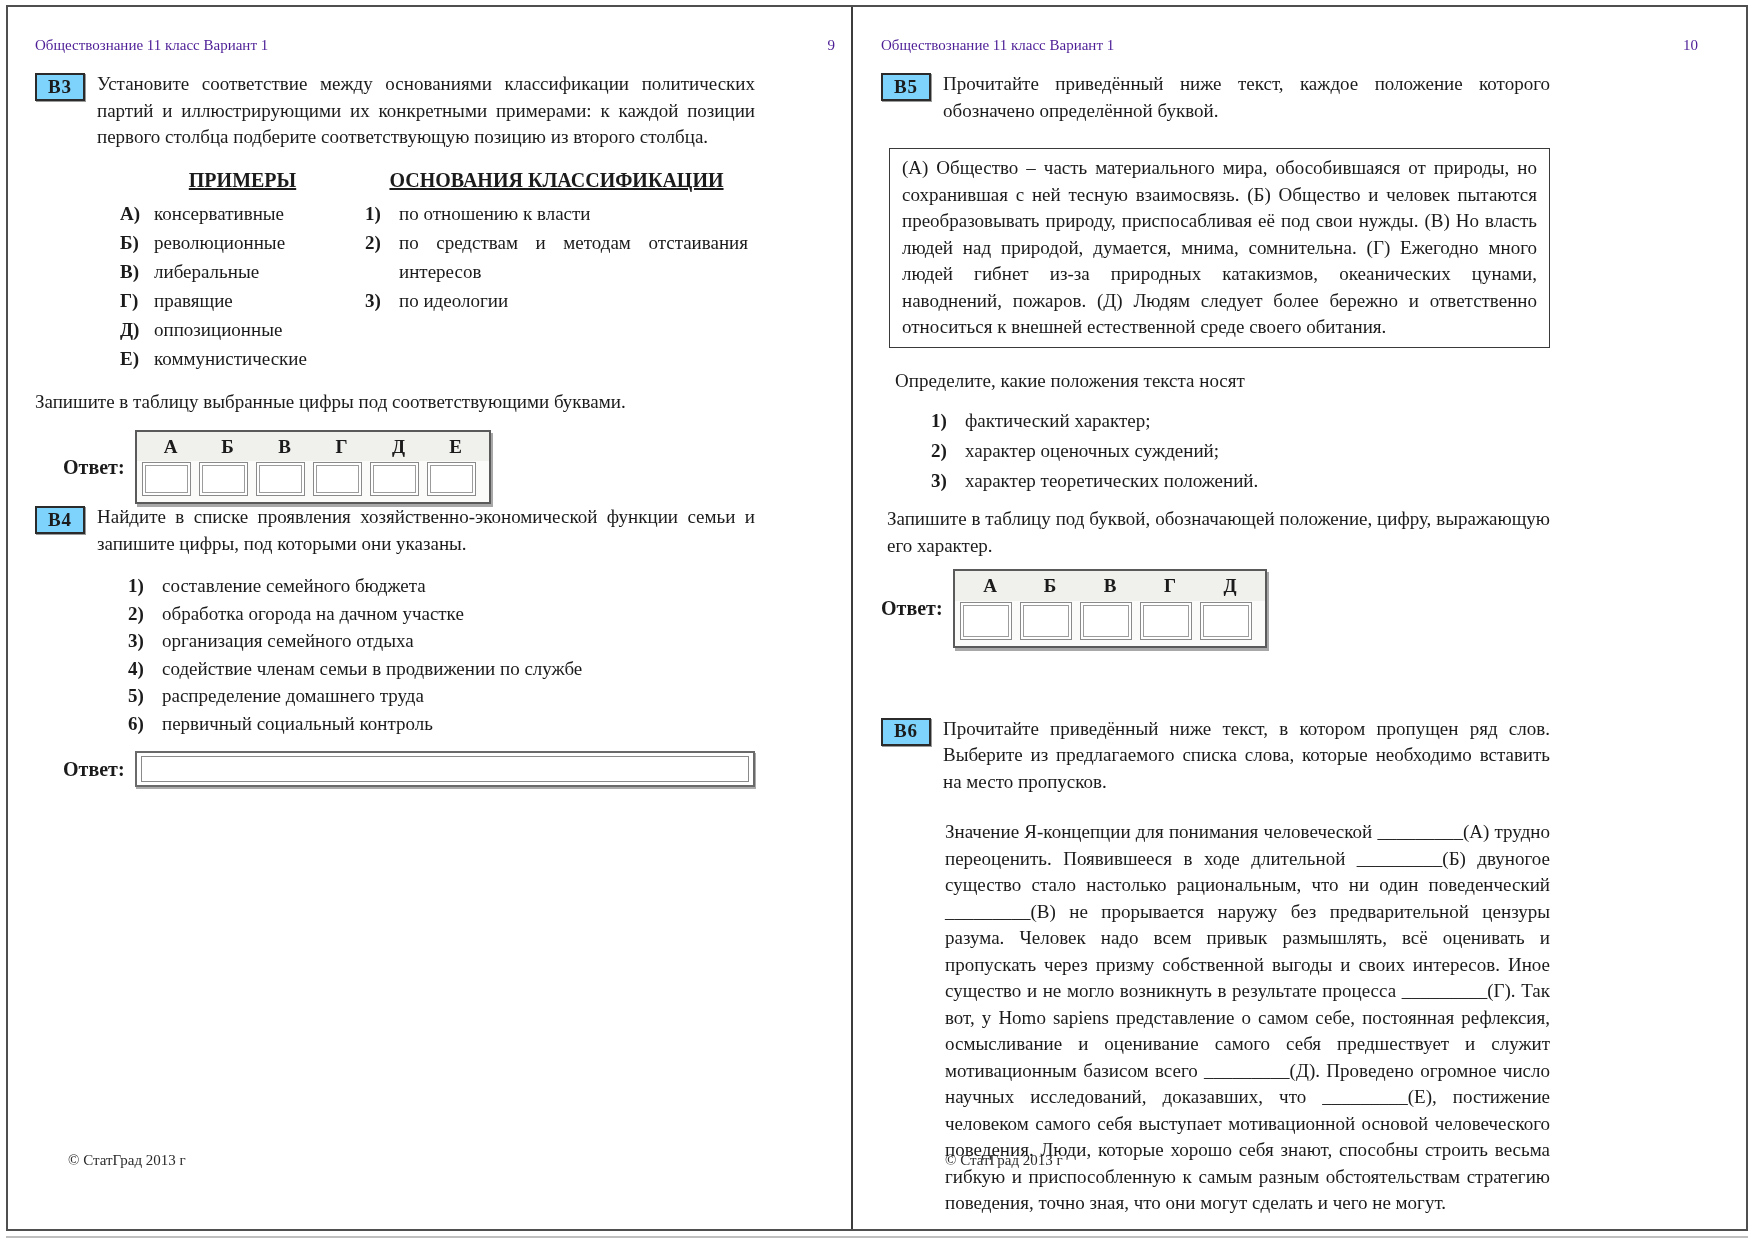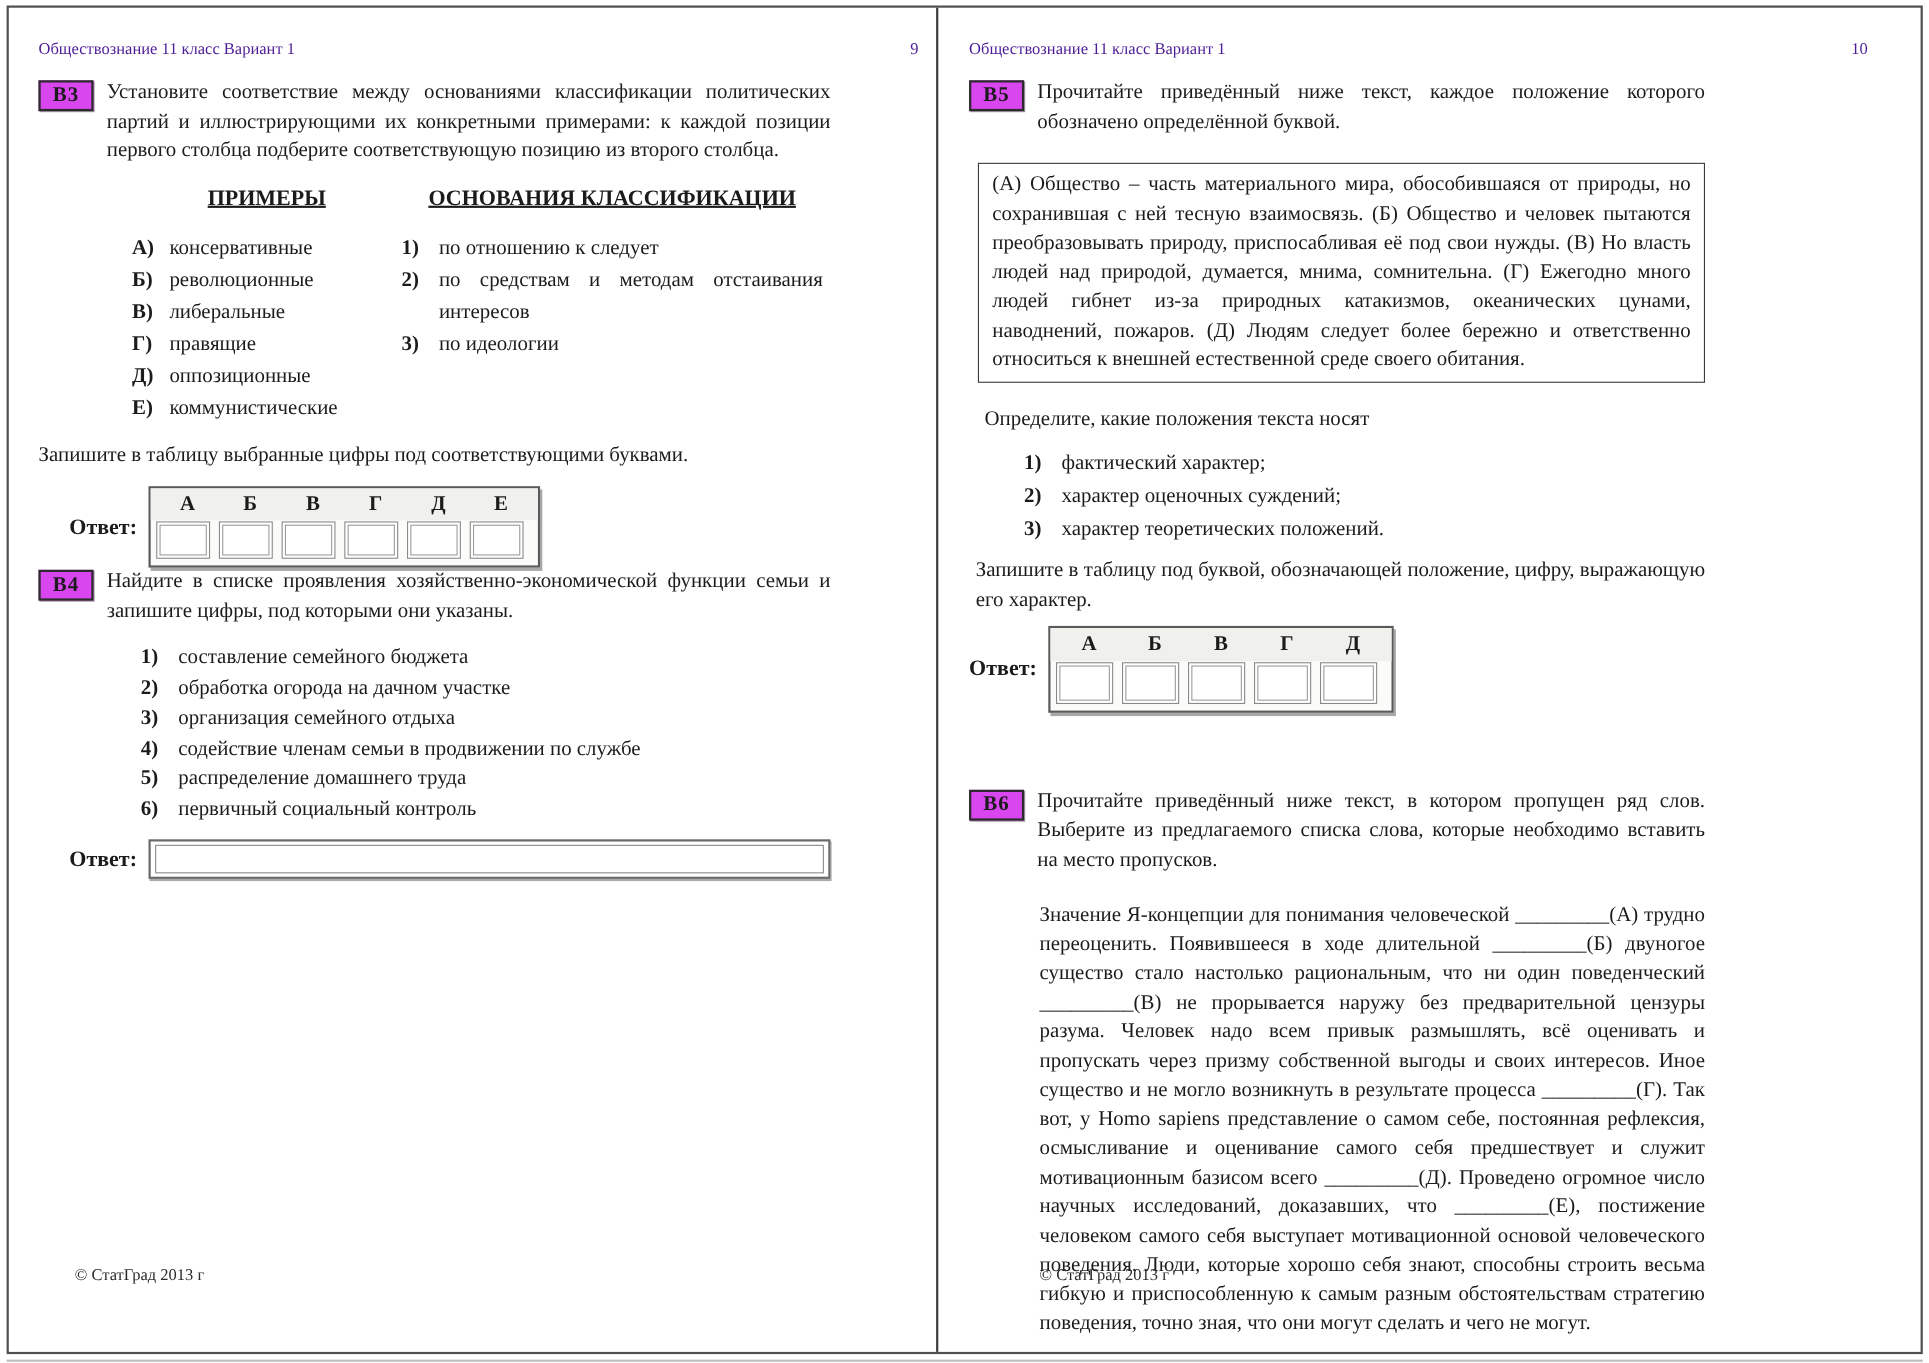--- a/index.html
+++ b/index.html
@@ -21,32 +21,32 @@
   .page.right { left:853px; width:893px; padding:28px 196px 0 28px; }
 
   .pg-header { position:relative; font-size:15px; line-height:20px; color:#4c1d95; }
   .pg-num { position:absolute; top:0; font-size:15px; }
   .page.left  .pg-num { right:-80px; }
   .page.right .pg-num { right:-148px; }
 
   .task-head { display:flex; gap:12px; align-items:flex-start; }
   .task-id {
     flex:none; width:50px; height:28px; margin-top:2px;
-    border:2px solid #2b2b2b; background:#d946ef;
+    border:2px solid #2b2b2b; background:#7dd3fc;
     display:flex; align-items:center; justify-content:center;
     font-weight:bold; font-size:19px; letter-spacing:1px;
     box-shadow:1px 1px 0 #9a9a9a;
   }
   .task-statement { flex:1; text-align:justify; }
 
   .task-b3 { margin-top:16px; }
   .match-wrap { display:flex; margin-top:16px; }
   .mcol-ex { margin-left:85px; width:245px; }
   .mcol-base { width:383px; }
-  .mcol-header { font-weight:bold; text-decoration:underline; text-align:center; font-size:20px; margin-bottom:18px; white-space:nowrap; }
+  .mcol-header { font-weight:bold; text-decoration:underline; text-align:center; font-size:20px; margin-bottom:6px; white-space:nowrap; }
   .mitem { display:flex; line-height:29px; }
   .mk { flex:none; width:34px; font-weight:bold; }
   .mtext { flex:1; text-align:justify; }
 
   .instruction { margin-top:16px; text-align:justify; }
 
   .answer-row { display:flex; align-items:center; gap:6px; margin-top:14px; }
   .answer-row.indent { margin-left:28px; }
   .answer-label { flex:none; width:66px; font-weight:bold; font-size:20px; }
 
@@ -127,21 +127,21 @@
             </div>
           <div class="mitem">
               <span class="mk">Е)</span>
               <span class="mtext">коммунистические</span>
             </div>
         </div>
         <div class="mcol mcol-base">
           <div class="mcol-header">ОСНОВАНИЯ КЛАССИФИКАЦИИ</div>
           <div class="mitem">
               <span class="mk">1)</span>
-              <span class="mtext">по отношению к следует</span>
+              <span class="mtext">по отношению к власти</span>
             </div>
           <div class="mitem">
               <span class="mk">2)</span>
               <span class="mtext">по средствам и методам отстаивания интересов</span>
             </div>
           <div class="mitem">
               <span class="mk">3)</span>
               <span class="mtext">по идеологии</span>
             </div>
         </div>

